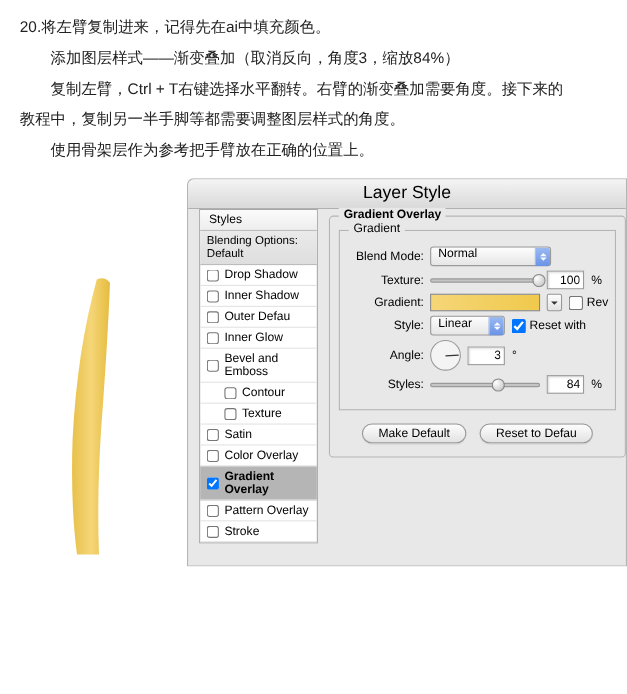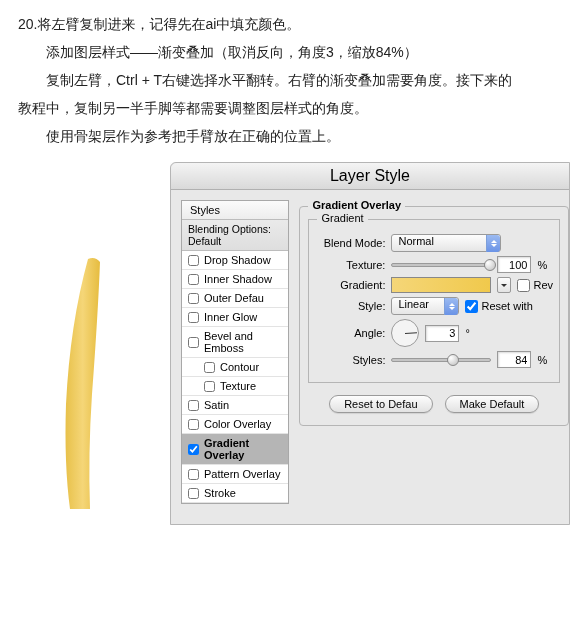--- a/index.html
+++ b/index.html
@@ -42,21 +42,21 @@
     .titlebar {
       background: linear-gradient(#f4f4f4, #d9d9d9);
       border-bottom: 1px solid #b0b0b0;
       text-align: center;
       font-size: 16px;
       padding: 4px 0;
       border-radius: 6px 0 0 0;
     }
     .dialog-body {
       display: flex;
-      padding: 10px 0 20px 10px;
+      padding: 0 0 20px 10px;
       gap: 10px;
     }
     .styles-panel {
       width: 155px;
       background: #fff;
       border: 1px solid #a8a8a8;
     }
     .styles-header {
       background: linear-gradient(#fbfbfb, #ededed);
       border-bottom: 1px solid #bcbcbc;
@@ -384,21 +384,21 @@
                 <div class="row-label">Styles:</div>
                 <div class="slider-track">
                   <div class="slider-thumb" style="left:62%"></div>
                 </div>
                 <input class="num-input" value="84" style="">
                 <span class="pct">%</span>
               </div>
             </div>
 
             <div class="btn-row">
+              <button class="aqua-btn">Make Default</button>
               <button class="aqua-btn">Reset to Defau</button>
-              <button class="aqua-btn">Make Default</button>
             </div>
           </div>
         </div>
       </div>
     </div>
   </div>
 </div>
 
 </body></html>

